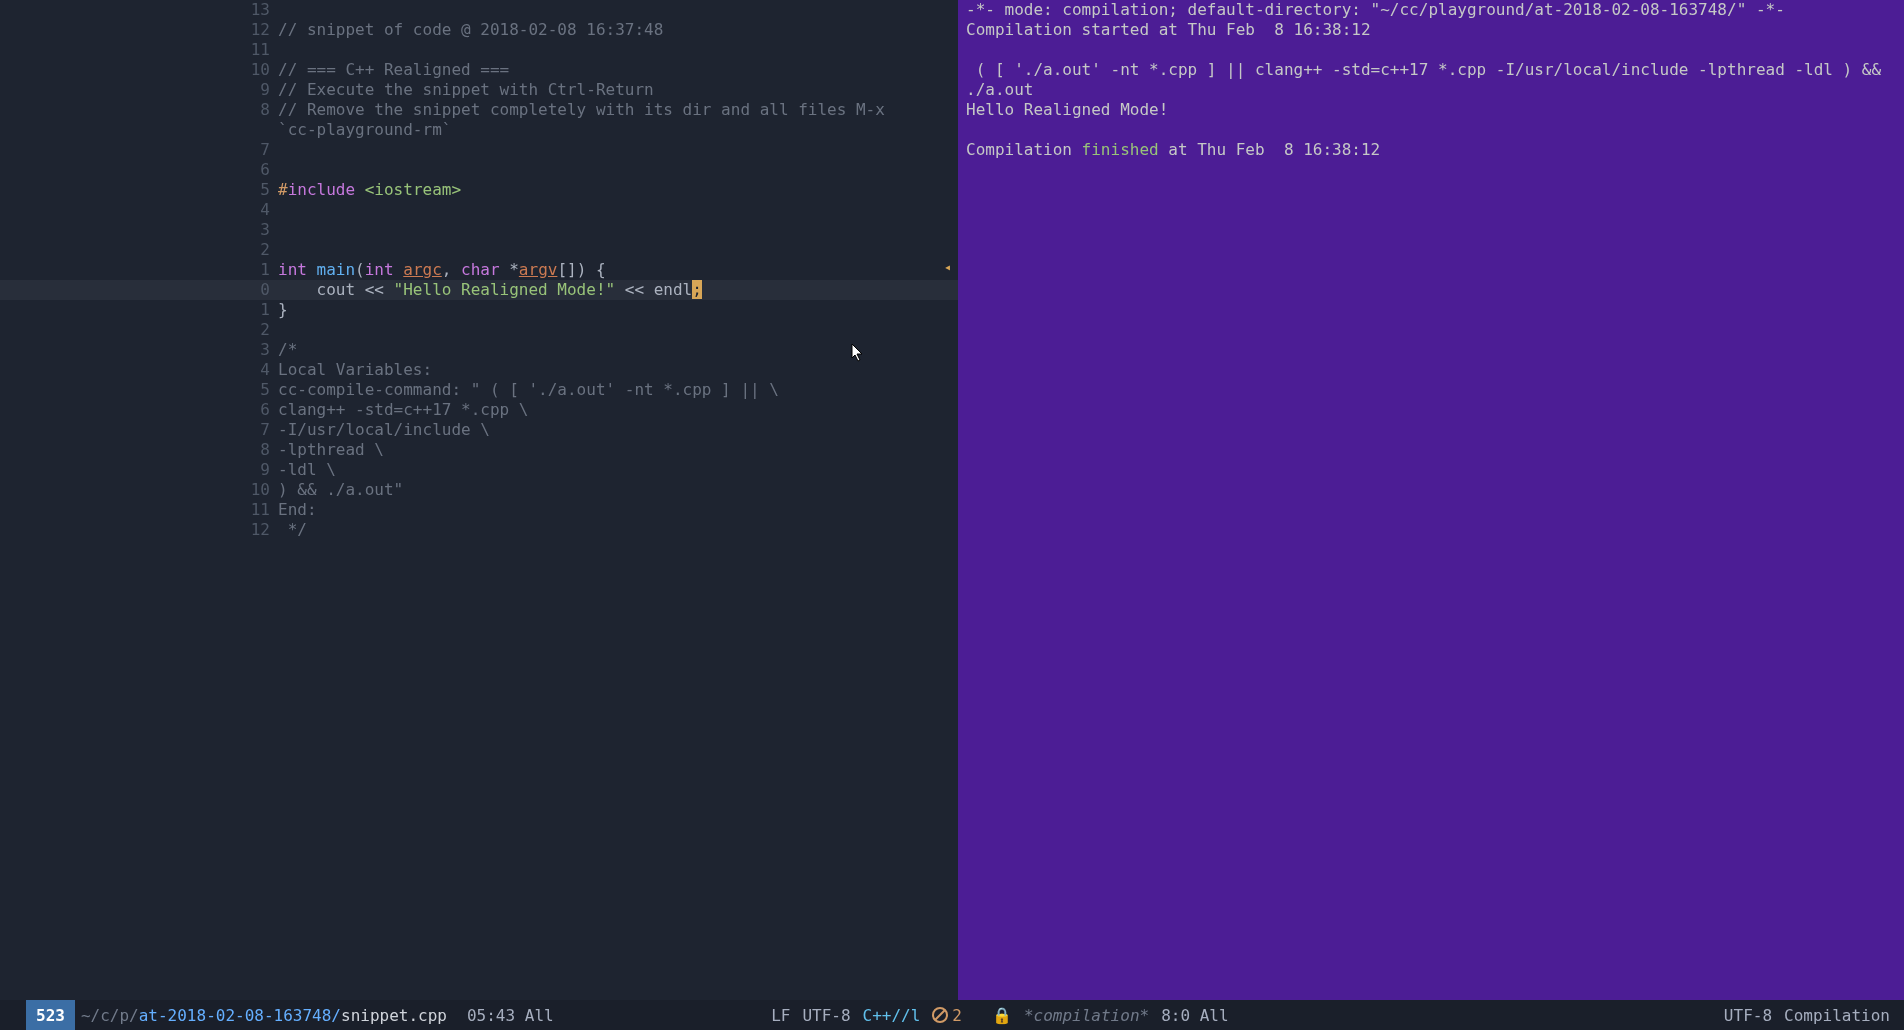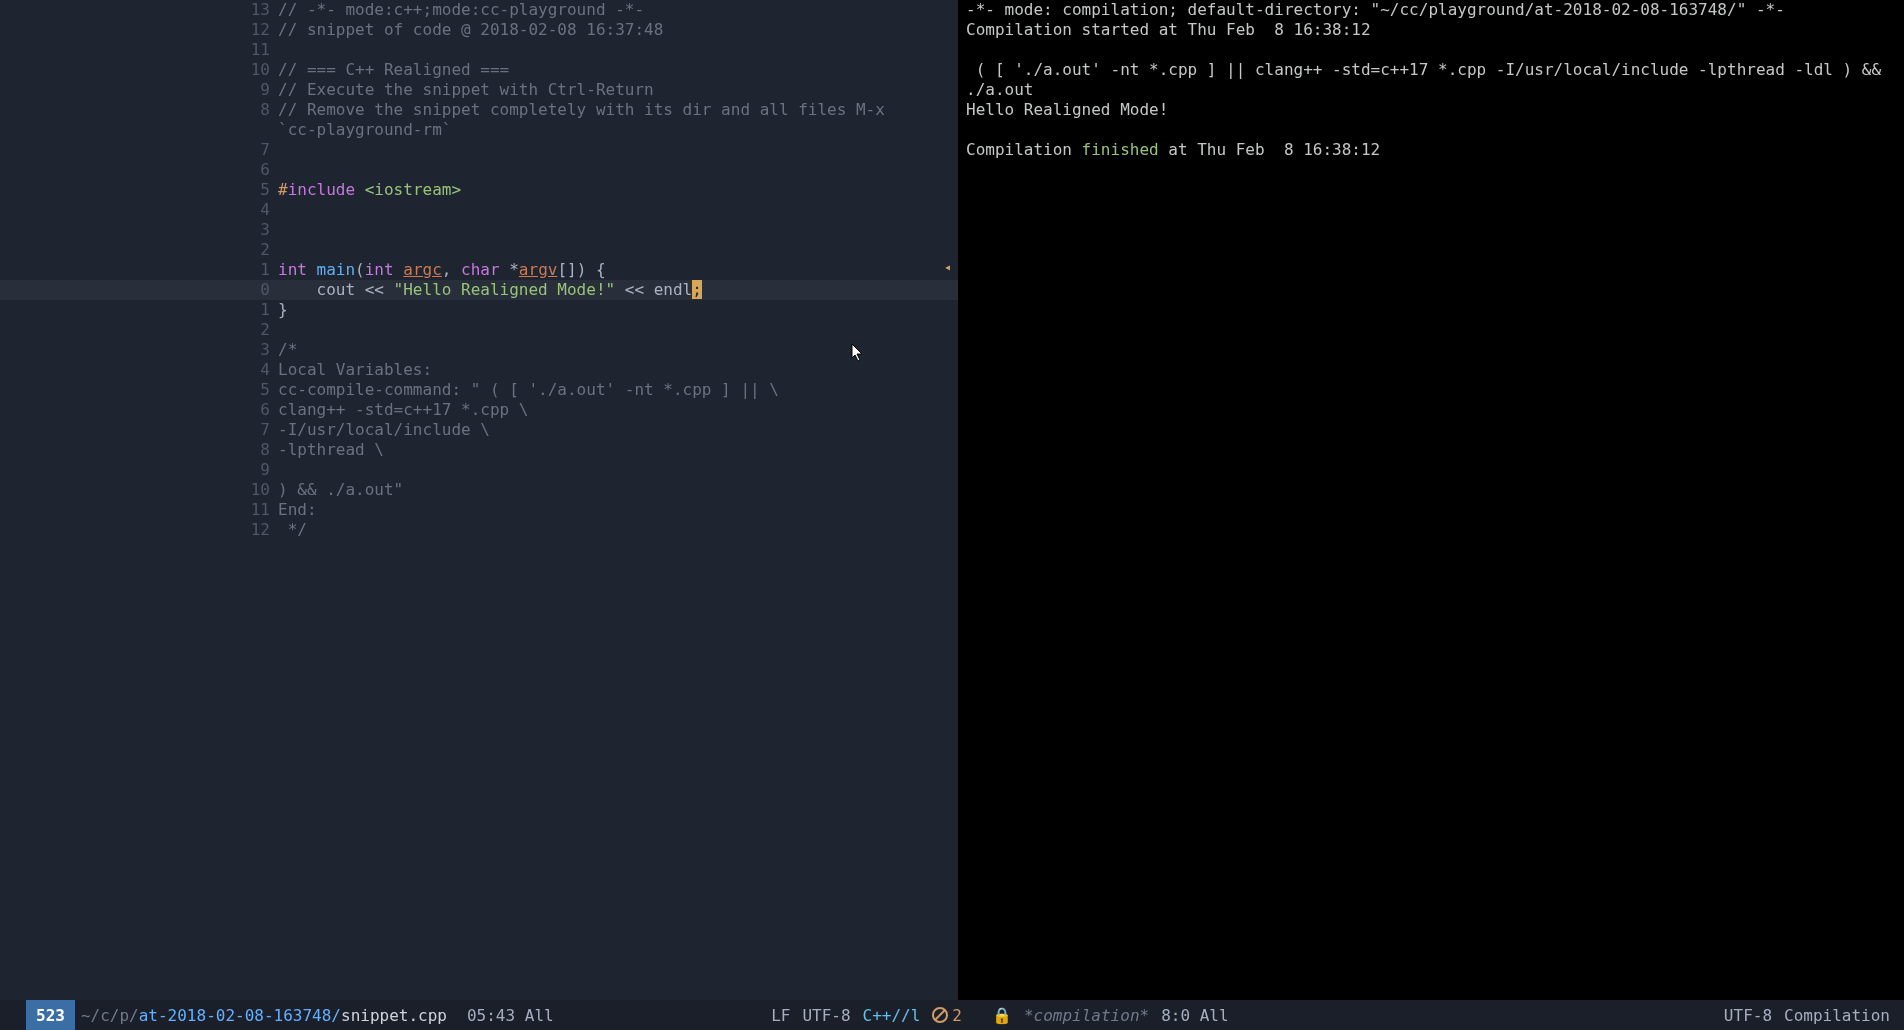--- a/index.html
+++ b/index.html
@@ -18,21 +18,21 @@
   }
   .left-pane {
     width: 958px;
     height: 100%;
     position: relative;
     background: #1e2430;
   }
   .right-pane {
     flex: 1;
     height: 100%;
-    background: #000000;
+    background: #4c1d95;
     padding: 0 8px;
   }
   .code-content {
     padding-left: 0;
   }
   .code-line {
     display: flex;
     white-space: pre;
     height: 20px;
     line-height: 20px;
@@ -160,21 +160,21 @@
   .right-modeline-divider {
     width: 960px;
   }
 </style>
 </head>
 <body>
 
 <div class="editor-area">
   <div class="left-pane">
     <div class="code-content" id="code-content">
-        <div class="code-line"><span class="line-num">13</span><span class="line-code"><span class="comment">// -*- mode:c++;mode:cc-playground -*-</span></span></div>
+        <div class="code-line"><span class="line-num">13</span></div>
         <div class="code-line"><span class="line-num">12</span><span class="line-code"><span class="comment">// snippet of code @ 2018-02-08 16:37:48</span></span></div>
         <div class="code-line"><span class="line-num">11</span><span class="line-code"></span></div>
         <div class="code-line"><span class="line-num">10</span><span class="line-code"><span class="comment">// === C++ Realigned ===</span></span></div>
         <div class="code-line"><span class="line-num">9</span><span class="line-code"><span class="comment">// Execute the snippet with Ctrl-Return</span></span></div>
         <div class="code-line"><span class="line-num">8</span><span class="line-code comment">// Remove the snippet completely with its dir and all files M-x</span></div>
         <div class="code-line"><span class="line-num"></span><span class="line-code comment">`cc-playground-rm`</span></div>
         <div class="code-line"><span class="line-num">7</span><span class="line-code"></span></div>
         <div class="code-line"><span class="line-num">6</span><span class="line-code"></span></div>
         <div class="code-line"><span class="line-num">5</span><span class="line-code"><span class="keyword-pp">#</span><span class="keyword-pp-name">include</span><span class="default-txt"> </span><span class="angle-lit">&lt;iostream&gt;</span></span></div>
         <div class="code-line"><span class="line-num">4</span><span class="line-code"></span></div>
@@ -183,21 +183,21 @@
         <div class="code-line"><span class="line-num">1</span><span class="line-code"><span class="type">int</span><span class="default-txt"> </span><span class="fn-name">main</span><span class="default-txt">(</span><span class="param-type">int</span><span class="default-txt"> </span><span class="param-name underline">argc</span><span class="default-txt">, </span><span class="param-type">char</span><span class="default-txt"> *</span><span class="param-name underline">argv</span><span class="default-txt">[]) {</span></span></div>
         <div class="code-line current-line"><span class="line-num">0</span><span class="line-code"><span class="default-txt">    cout &lt;&lt; </span><span class="string-lit">"Hello Realigned Mode!"</span><span class="default-txt"> &lt;&lt; endl</span><span class="cursor-block">;</span></span></div>
         <div class="code-line"><span class="line-num">1</span><span class="line-code"><span class="default-txt">}</span></span></div>
         <div class="code-line"><span class="line-num">2</span><span class="line-code"></span></div>
         <div class="code-line"><span class="line-num">3</span><span class="line-code"><span class="comment">/*</span></span></div>
         <div class="code-line"><span class="line-num">4</span><span class="line-code"><span class="comment">Local Variables:</span></span></div>
         <div class="code-line"><span class="line-num">5</span><span class="line-code"><span class="comment">cc-compile-command: " ( [ './a.out' -nt *.cpp ] || \</span></span></div>
         <div class="code-line"><span class="line-num">6</span><span class="line-code"><span class="comment">clang++ -std=c++17 *.cpp \</span></span></div>
         <div class="code-line"><span class="line-num">7</span><span class="line-code"><span class="comment">-I/usr/local/include \</span></span></div>
         <div class="code-line"><span class="line-num">8</span><span class="line-code"><span class="comment">-lpthread \</span></span></div>
-        <div class="code-line"><span class="line-num">9</span></div>
+        <div class="code-line"><span class="line-num">9</span><span class="line-code"><span class="comment">-ldl \</span></span></div>
         <div class="code-line"><span class="line-num">10</span><span class="line-code"><span class="comment">) &amp;&amp; ./a.out"</span></span></div>
         <div class="code-line"><span class="line-num">11</span><span class="line-code"><span class="comment">End:</span></span></div>
         <div class="code-line"><span class="line-num">12</span><span class="line-code"><span class="comment"> */</span></span></div>
       </div>
     <div class="fold-marker">◂</div>
     <svg class="mouse-cursor" viewBox="0 0 14 20">
       <path d="M1 1 L1 15 L4 12 L7 18 L9 17 L6 11 L11 11 Z" fill="#ffffff" stroke="#000" stroke-width="1"></path>
     </svg>
   </div>
   <div class="right-pane">

